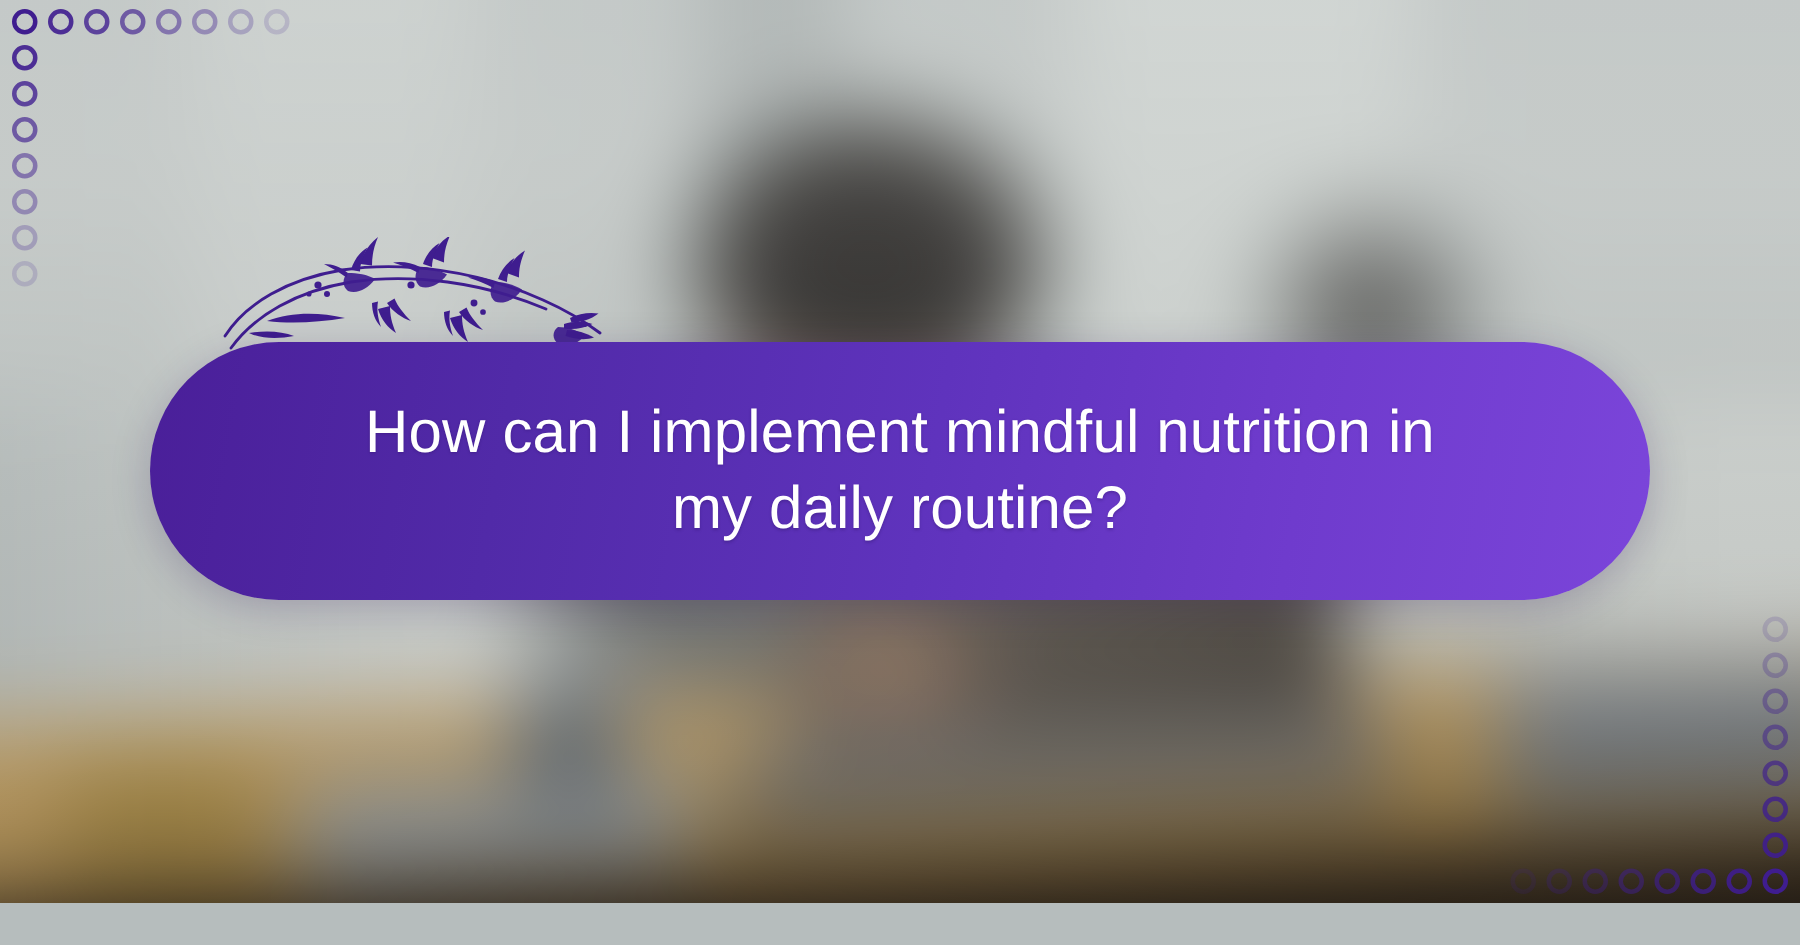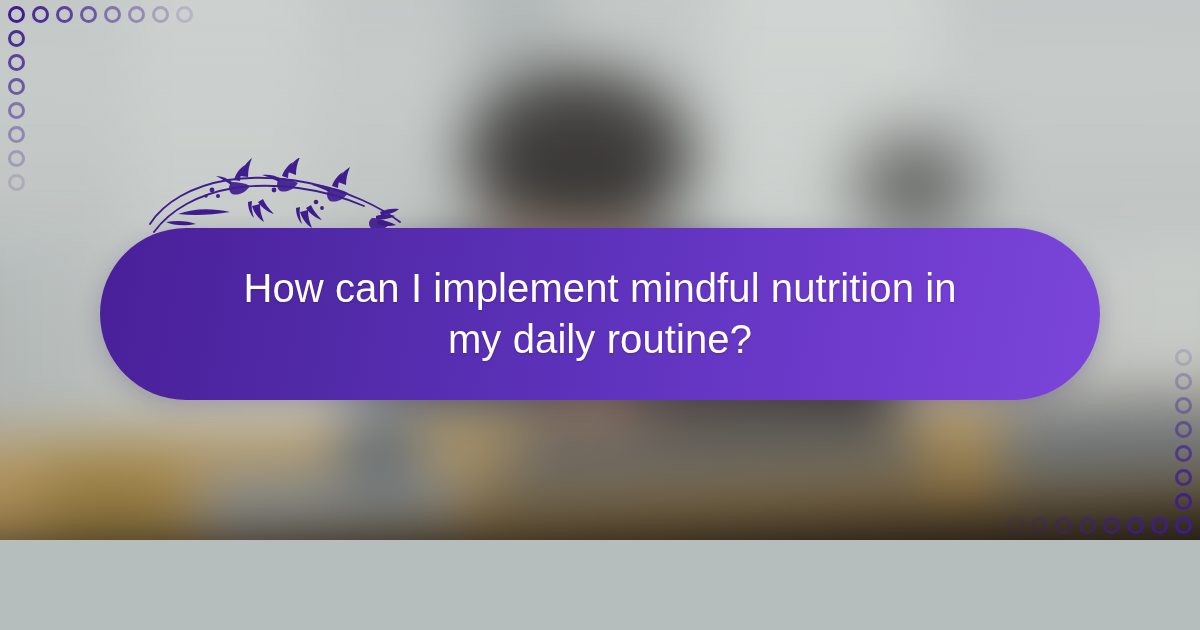--- a/index.html
+++ b/index.html
@@ -7,21 +7,21 @@
 
   html, body {
     width:1200px; height:630px;
     overflow:hidden;
     background:#b6bdbd;
     font-family:"Liberation Sans", sans-serif;
   }
 
   .canvas {
     position:relative;
-    width:1200px; height:540px;
+    width:1200px; height:602px;
     overflow:hidden;
     background:#b3baba;
   }
 
   
   .bg-photo {
     position:absolute; inset:-60px;
     filter: blur(26px) saturate(0.85);
     transform: scale(1.08);
   }

